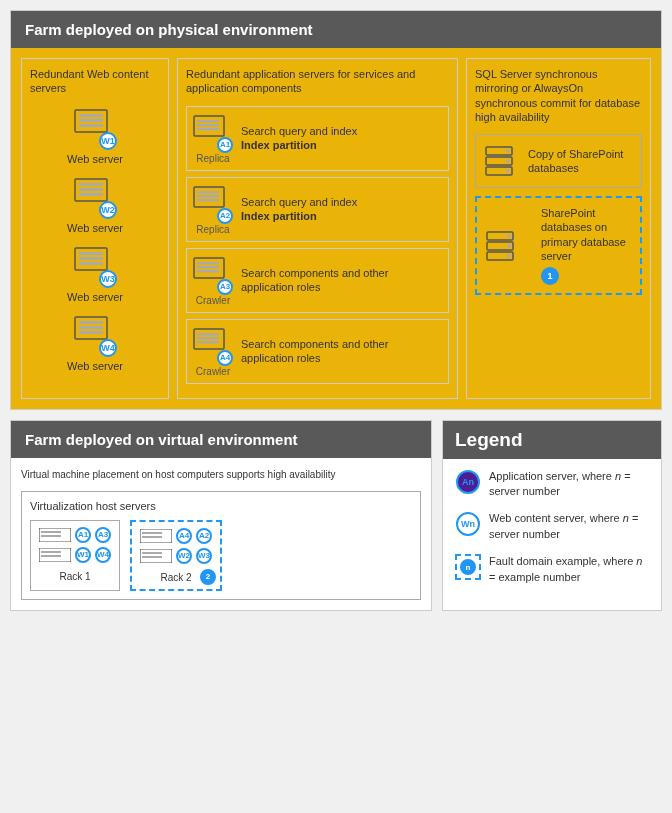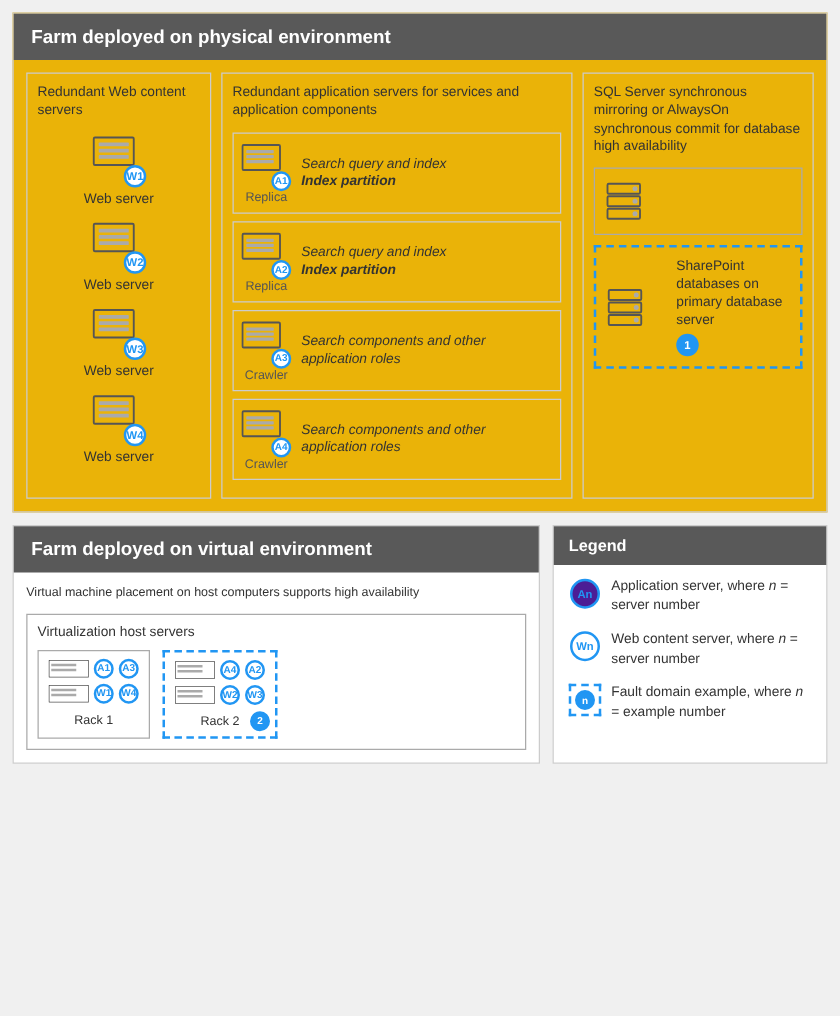--- a/index.html
+++ b/index.html
@@ -152,21 +152,20 @@
     .app-label {
       font-size: 10px;
       color: #555;
       text-align: center;
     }
 
     .app-desc {
       font-size: 11px;
       color: #333;
       line-height: 1.3;
-      font-style: italic;
     }
 
     .app-desc strong {
       font-weight: 700;
     }
 
     
     .sql-box {
       border: 1px solid #aaa;
       padding: 8px;
@@ -323,21 +322,21 @@
       width: 220px;
       background: #fff;
       border: 1px solid #ccc;
       flex-shrink: 0;
     }
 
     .legend-header {
       background: #595959;
       color: #fff;
       padding: 8px 12px;
-      font-size: 13px;
+      font-size: 19px;
       font-weight: 600;
     }
 
     .legend-body {
       padding: 10px 12px;
       display: flex;
       flex-direction: column;
       gap: 12px;
     }
 
@@ -525,20 +524,21 @@
 
         <div class="sql-box">
           <svg class="db-icon" viewBox="0 0 36 36">
             <rect x="2" y="4" width="26" height="8" rx="1" fill="none" stroke="#555" stroke-width="1.5"></rect>
             <rect x="2" y="14" width="26" height="8" rx="1" fill="none" stroke="#555" stroke-width="1.5"></rect>
             <rect x="2" y="24" width="26" height="8" rx="1" fill="none" stroke="#555" stroke-width="1.5"></rect>
             <circle cx="24" cy="8" r="2" fill="#aaa"></circle>
             <circle cx="24" cy="18" r="2" fill="#aaa"></circle>
             <circle cx="24" cy="28" r="2" fill="#aaa"></circle>
           </svg>
+          <div class="db-label">Copy of SharePoint databases</div>
         </div>
 
         <div class="sql-box-dashed">
           <svg class="db-icon" viewBox="0 0 36 36">
             <rect x="2" y="4" width="26" height="8" rx="1" fill="none" stroke="#555" stroke-width="1.5"></rect>
             <rect x="2" y="14" width="26" height="8" rx="1" fill="none" stroke="#555" stroke-width="1.5"></rect>
             <rect x="2" y="24" width="26" height="8" rx="1" fill="none" stroke="#555" stroke-width="1.5"></rect>
             <circle cx="24" cy="8" r="2" fill="#aaa"></circle>
             <circle cx="24" cy="18" r="2" fill="#aaa"></circle>
             <circle cx="24" cy="28" r="2" fill="#aaa"></circle>

